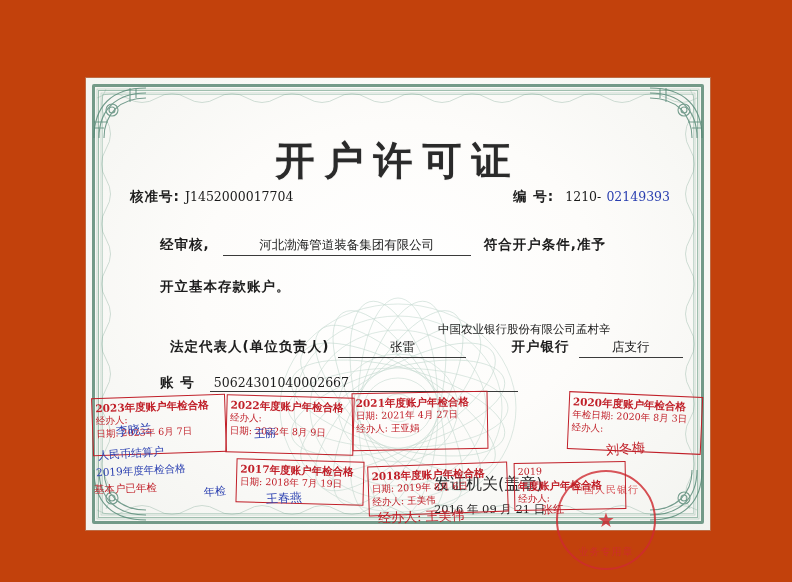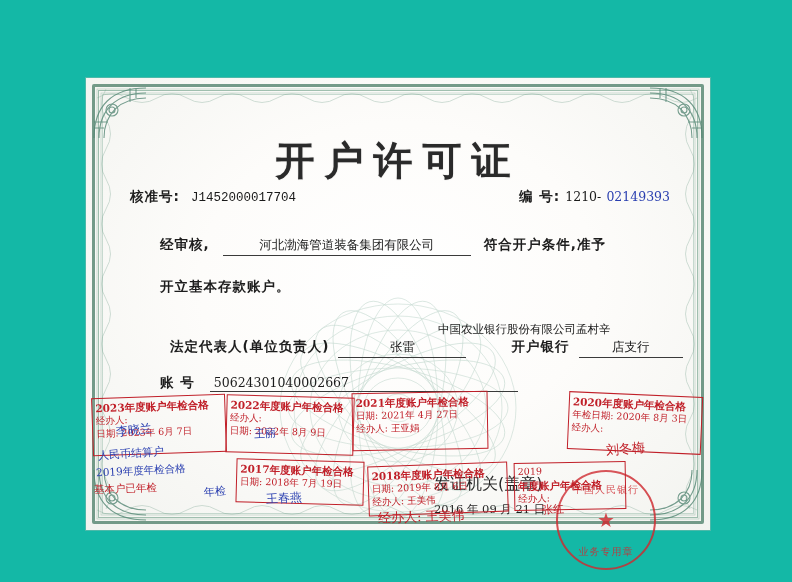--- a/index.html
+++ b/index.html
@@ -10,21 +10,21 @@
   body {
     width: 792px;
     height: 582px;
     overflow: hidden;
     font-family: "DejaVu Sans", sans-serif;
   }
   #scan {
     position: relative;
     width: 792px;
     height: 582px;
-    background: #14b8a6;
+    background: #c2410c;
   }
 
   
   .sheet {
     position: absolute;
     left: 86px;
     top: 78px;
     width: 624px;
     height: 452px;
     background:
@@ -315,26 +315,26 @@
             <ellipse rx="110" ry="40" transform="rotate(165)"></ellipse>
           </g>
         </g>
       </g>
     </svg>
 
     <div class="title">开户许可证</div>
 
     <div class="row r-approve-no">
       <span class="label">核准号:</span>
-      <span class="hand" style="margin-left:6px;font-family:Liberation Mono, monospace;">J1452000017704</span>
+      <span class="hand" style="">J1452000017704</span>
     </div>
 
     <div class="row r-serial">
       <span class="label">编 号:</span>
-      <span class="hand" style="margin-left:0;">1210-</span>
+      <span class="hand" style="margin-left:6px;">1210-</span>
       <span class="hand blue">02149393</span>
     </div>
 
     <div class="row r-line2">
       <span class="label">开立基本存款账户。</span>
     </div>
 
     <div class="row r-line1">
       <span class="label">经审核,</span>
       <span class="hand under" style="width:240px; margin:0 8px;">河北渤海管道装备集团有限公司</span>

